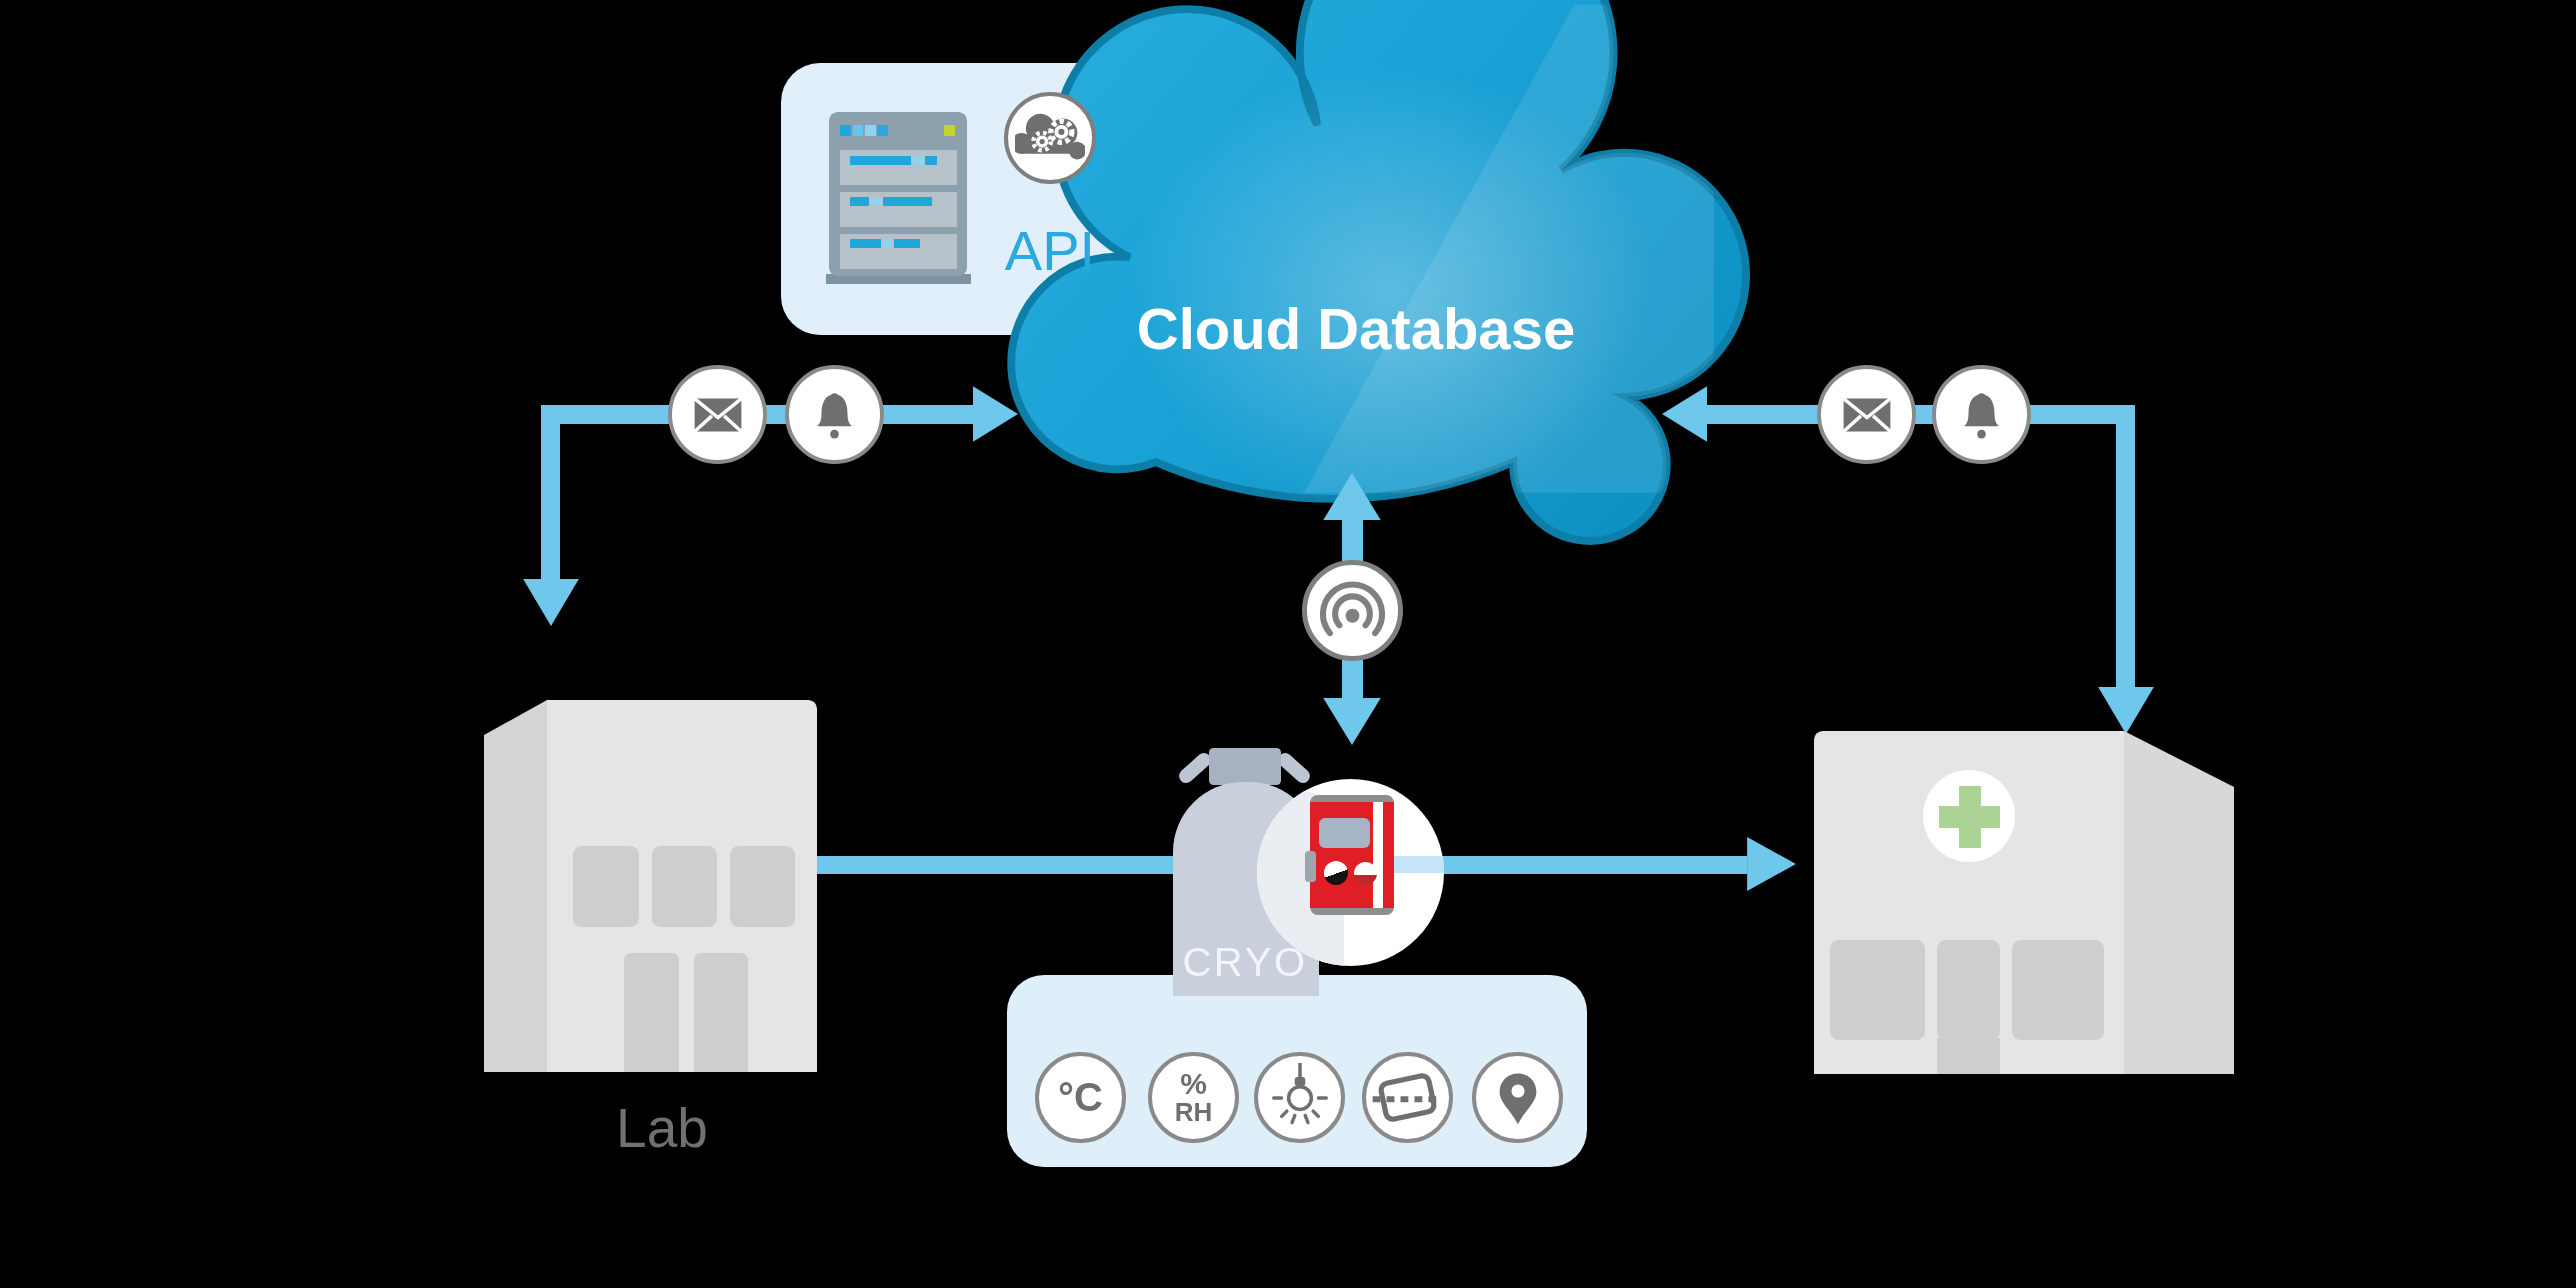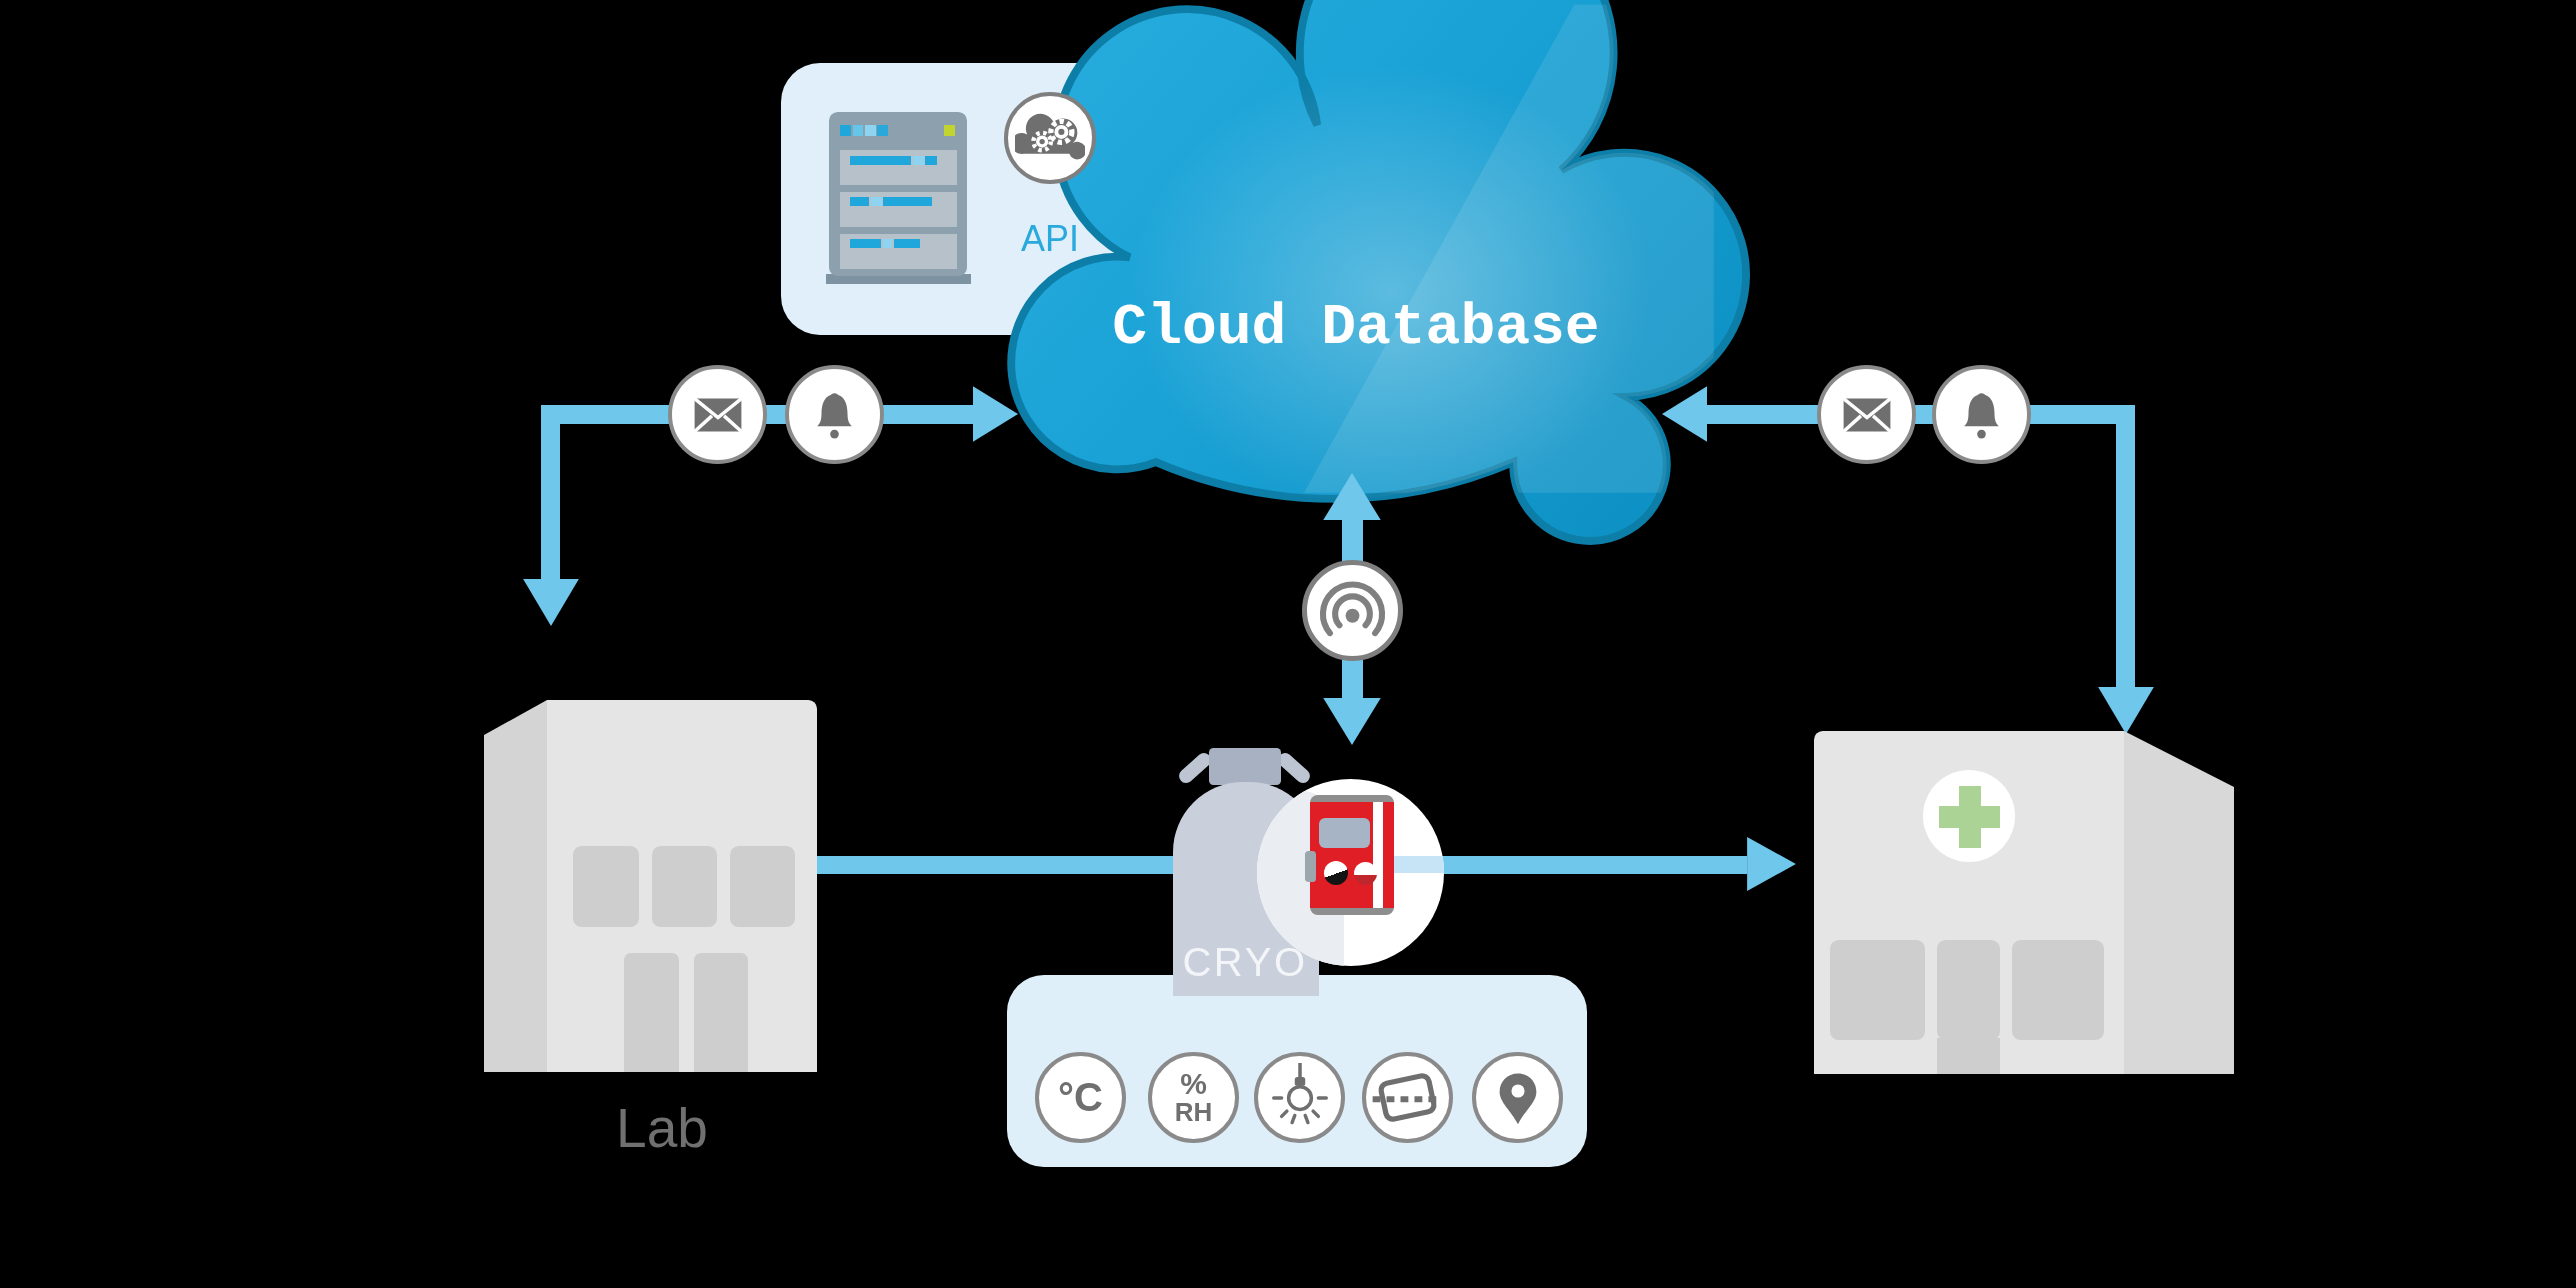--- a/index.html
+++ b/index.html
@@ -36,21 +36,21 @@
       <clipPath id="cloudClip">
         <path d="M 160 505 A 122 122 0 1 1 130 270 A 150 150 0 1 1 345 118 A 180 180 0 1 1 625 170 A 140 140 0 1 1 700 430 A 88 88 0 1 1 570 505 A 520 520 0 0 1 160 505 Z"></path>
       </clipPath>
     </defs>
     <path d="M 160 505 A 122 122 0 1 1 130 270 A 150 150 0 1 1 345 118 A 180 180 0 1 1 625 170 A 140 140 0 1 1 700 430 A 88 88 0 1 1 570 505 A 520 520 0 0 1 160 505 Z" fill="url(#cg)" stroke="#0C7EA8" stroke-width="9"></path>
     <g clip-path="url(#cloudClip)">
       <polygon points="330,540 640,-20 800,-20 800,540" fill="#ffffff" opacity="0.10"></polygon>
       <ellipse cx="430" cy="310" rx="300" ry="260" fill="url(#glow)"></ellipse>
     </g>
   </svg>
-  <div class="abs" style="left:1077px;top:295px;width:558px;text-align:center;color:#fff;font-size:58px;font-weight:bold;font-family:Liberation Mono, monospace;">Cloud Database</div>
+  <div class="abs" style="left:1077px;top:295px;width:558px;text-align:center;color:#fff;font-size:58px;font-weight:bold;">Cloud Database</div>
 
   <div class="abs" style="left:829px;top:112px;width:138px;height:174px;">
     <div class="abs" style="left:-3.5px;top:162px;width:145px;height:9.6px;background:#7E93A2;"></div>
     <div class="abs" style="left:0;top:0;width:138px;height:164px;background:#8CA0AE;border-radius:8.7px;"></div>
     <div class="abs" style="left:11.3px;top:13px;width:10.5px;height:10.5px;background:#1FA7DC;"></div>
     <div class="abs" style="left:23.6px;top:13px;width:10.5px;height:10.5px;background:#66C6EA;"></div>
     <div class="abs" style="left:36px;top:13px;width:10.5px;height:10.5px;background:#8ED4F1;"></div>
     <div class="abs" style="left:48px;top:13px;width:10.5px;height:10.5px;background:#29A9DB;"></div>
     <div class="abs" style="left:115px;top:13px;width:10.5px;height:10.5px;background:#C1D42F;"></div>
     <div class="abs" style="left:10.5px;top:38px;width:117px;height:35px;background:#B7C1CA;"></div>
@@ -73,21 +73,21 @@
       <g>
         <circle cx="-9" cy="4" r="10" fill="none" stroke="#ffffff" stroke-width="5" stroke-dasharray="4 4"></circle>
         <circle cx="-9" cy="4" r="7" fill="#ffffff"></circle>
         <circle cx="-9" cy="4" r="3" fill="#6F6F6F"></circle>
         <circle cx="13" cy="-7" r="12" fill="none" stroke="#ffffff" stroke-width="6" stroke-dasharray="5 4"></circle>
         <circle cx="13" cy="-7" r="8" fill="#ffffff"></circle>
         <circle cx="13" cy="-7" r="3.5" fill="#6F6F6F"></circle>
       </g>
     </svg>
   </div>
-  <div class="abs" style="left:963px;top:218px;width:174px;text-align:center;color:#2AA9DC;font-size:36px;">API</div>
+  <div class="abs" style="left:963px;top:218px;width:174px;text-align:center;color:#2AA9DC;font-size:56px;">API</div>
 
   <div class="arrow-shaft" style="left:541px;top:405px;width:432px;height:19px;"></div>
   <svg class="abs" style="left:973px;top:386px;" width="45" height="56" viewBox="0 0 52 64">
       <polygon points="0,0 52,32 0,64" fill="#6FC8EC"></polygon>
     </svg>
   <div class="arrow-shaft" style="left:541px;top:405px;width:19px;height:174px;"></div>
   <svg class="abs" style="left:523px;top:579px;" width="56" height="47" viewBox="0 0 64 54">
       <polygon points="0,0 64,0 32,54" fill="#6FC8EC"></polygon>
     </svg>
 

